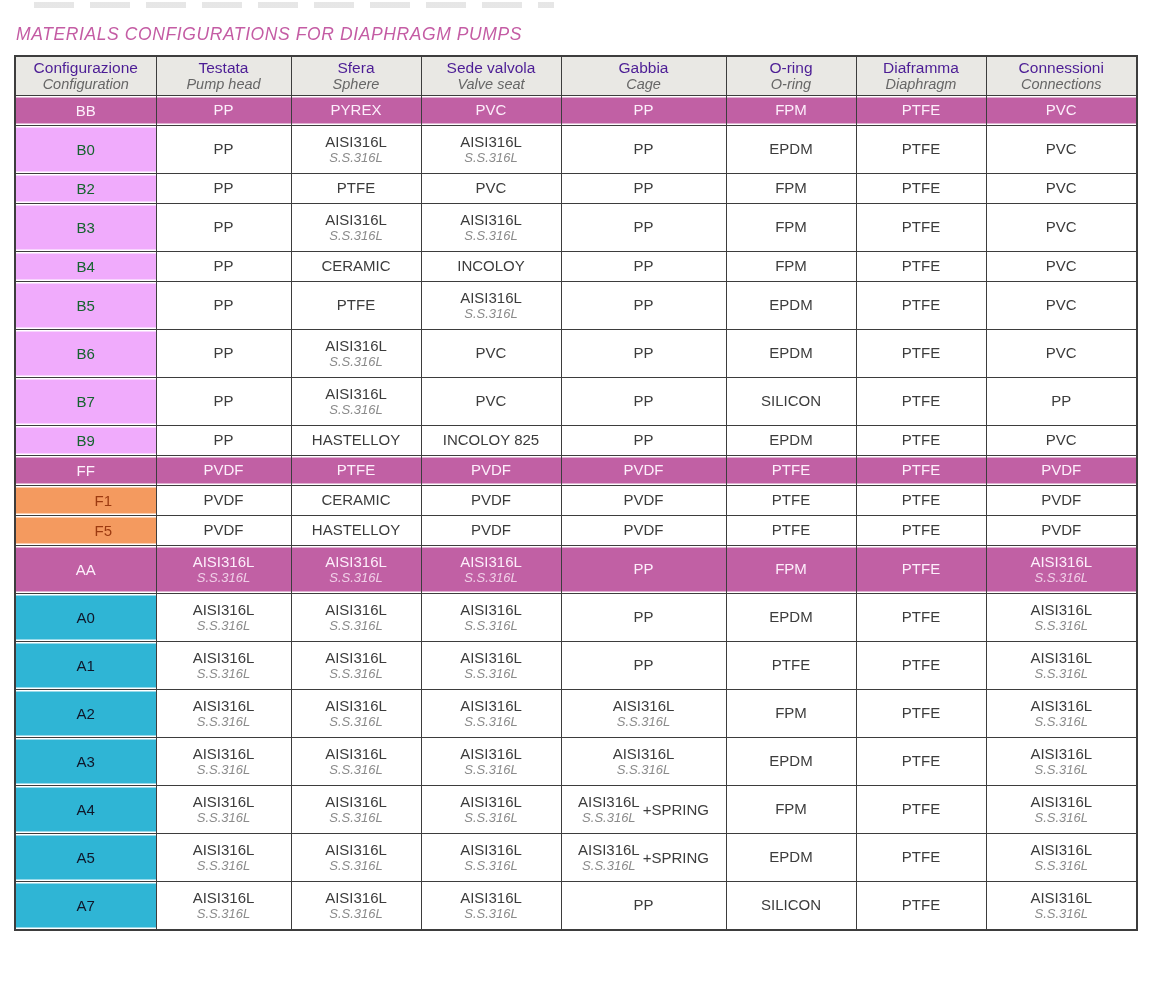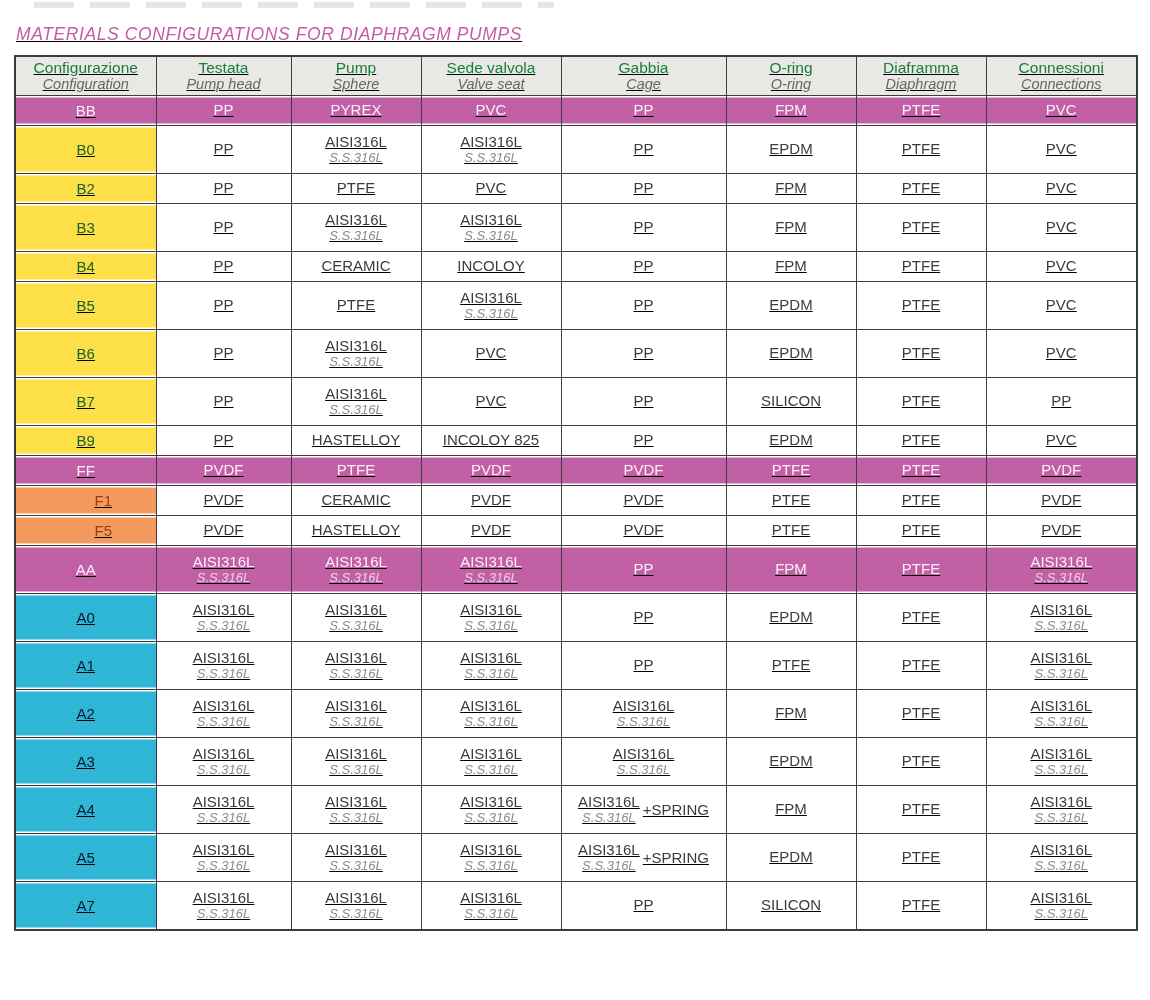--- a/index.html
+++ b/index.html
@@ -1,47 +1,47 @@
 <!DOCTYPE html>
 <html><head>
 <meta charset="utf-8">
 <style>
   html,body{margin:0;padding:0;background:#ffffff;}
   body{width:1150px;height:1000px;font-family:"Liberation Sans",sans-serif;overflow:hidden;}
-  .sheet{padding:0 14px;text-decoration:underline;}
+  .sheet{padding:0 14px;}
 
   
   .remnant{height:6px;width:520px;margin:2px 0 0 20px;
     background:repeating-linear-gradient(90deg,#d9d9d9 0 40px,transparent 40px 56px);
     opacity:.65;}
 
   .page-title{margin:16px 0 10px 2px;font-size:17.5px;font-style:italic;
     color:#c45ca4;letter-spacing:.6px;font-weight:400;}
 
   table.cfg{width:1122px;border-collapse:collapse;table-layout:fixed;
     border:2px solid #3d3d3d;}
   table.cfg th,table.cfg td{border:1px solid #3d3d3d;text-align:center;
     vertical-align:middle;padding:1px 2px;overflow:hidden;}
 
   th{background:#e9e8e4;height:36px;font-weight:400;}
-  .col-it{font-size:15.5px;color:#15803d;line-height:1.15;}
+  .col-it{font-size:15.5px;color:#4c1d95;line-height:1.15;}
   .col-en{font-size:14.5px;font-style:italic;color:#666;line-height:1.1;text-align:center;}
 
   td{background:#fff;font-size:15px;color:#3c3c3c;}
   tr.short td{height:27px;}
   tr.tall td{height:45px;}
 
   .main{line-height:1.12;}
   .sub{font-size:13px;font-style:italic;color:#8b8b8b;line-height:1.05;}
   .cell-flex{display:flex;align-items:center;justify-content:center;gap:3px;}
   .suffix{font-size:15px;white-space:nowrap;}
 
   
   .wsep{box-shadow:inset 0 1.5px 0 #ffffff,inset 0 -1.5px 0 #ffffff;margin-top:40px;}
-  tr.row-green td.code{background:#fde047;color:#15632e;}
+  tr.row-green td.code{background:#f0abfc;color:#15632e;}
   tr.row-orange td.code{background:#f49a5f;color:#9c3a10;padding-left:37px;}
   tr.row-cyan td.code{background:#2fb5d5;color:#0f172a;}
   tr.row-highlight td{background:#c160a4;color:#fdeefb;}
   tr.row-highlight td .sub{color:#f0cfe8;}
   td.code{font-size:15px;}
 
   
   col.c0{width:141px}col.c1{width:135px}col.c2{width:130px}col.c3{width:140px}
   col.c4{width:165px}col.c5{width:130px}col.c6{width:130px}col.c7{width:151px}
 </style>
@@ -68,21 +68,21 @@
         <tr>
           <th>
             <div class="col-it">Configurazione</div>
             <div class="col-en">Configuration</div>
           </th>
           <th>
             <div class="col-it">Testata</div>
             <div class="col-en">Pump head</div>
           </th>
           <th>
-            <div class="col-it">Pump</div>
+            <div class="col-it">Sfera</div>
             <div class="col-en">Sphere</div>
           </th>
           <th>
             <div class="col-it">Sede valvola</div>
             <div class="col-en">Valve seat</div>
           </th>
           <th>
             <div class="col-it">Gabbia</div>
             <div class="col-en">Cage</div>
           </th>

